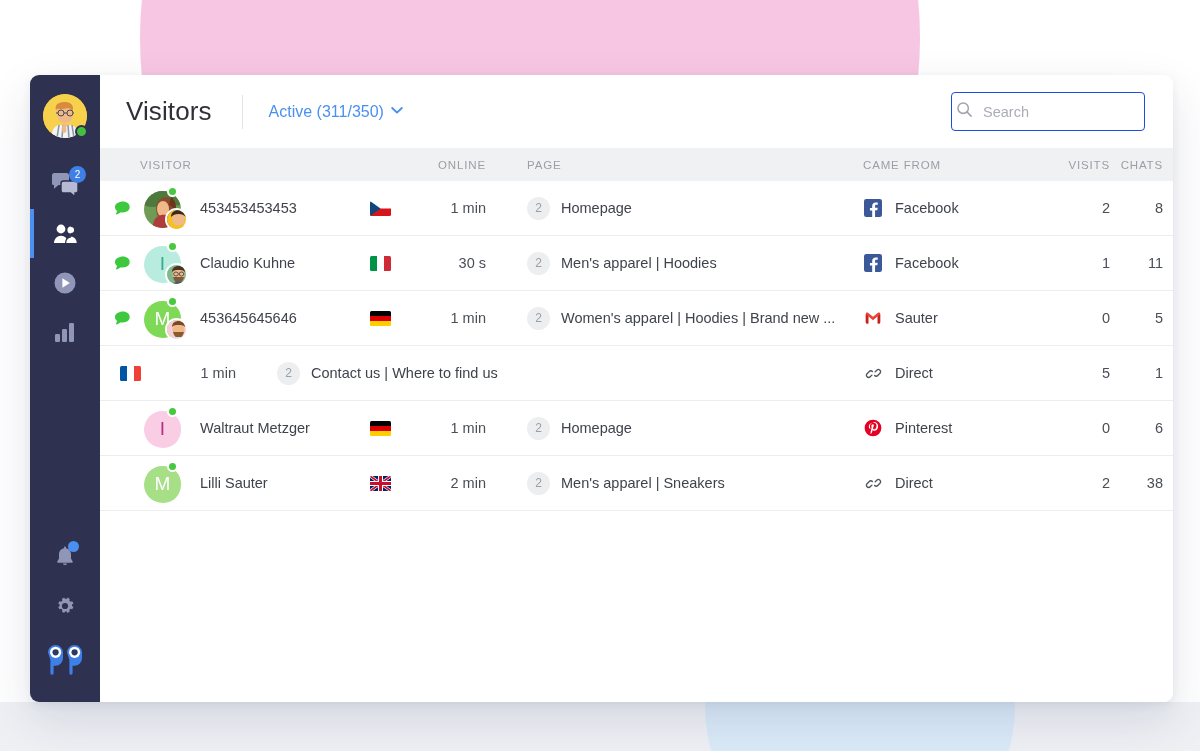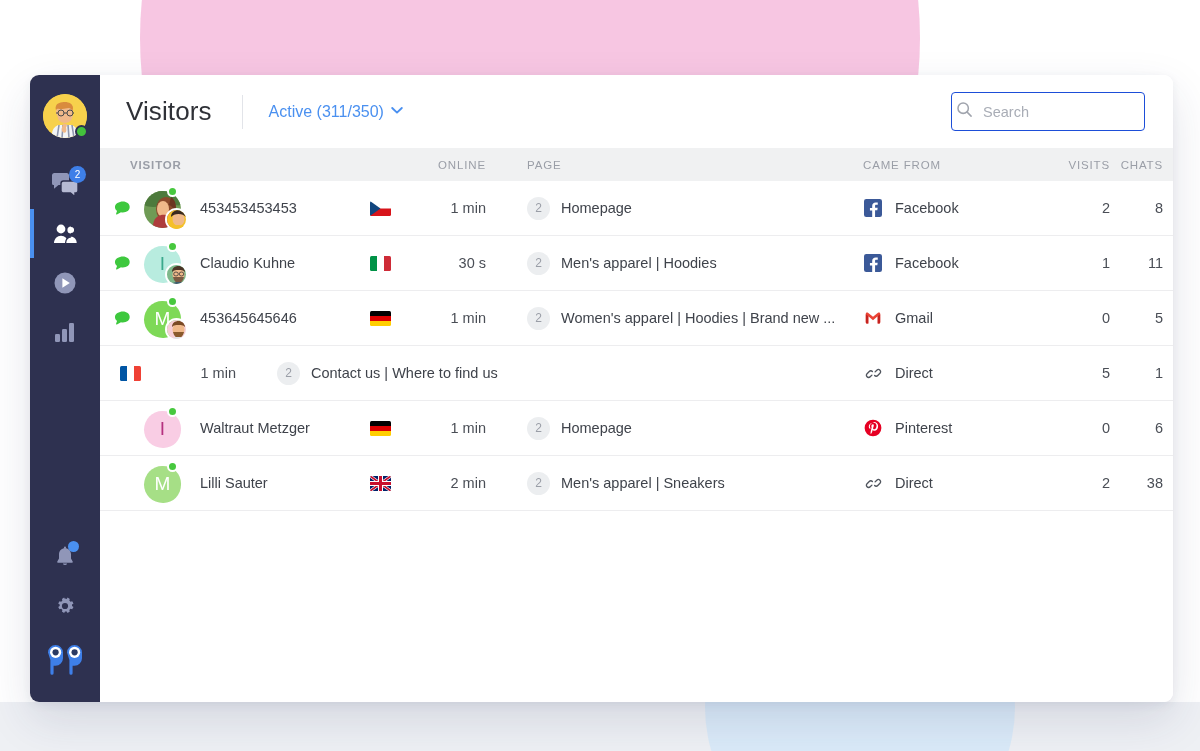--- a/index.html
+++ b/index.html
@@ -226,21 +226,21 @@
 
   
   .c-visitor  { width: 250px; flex: 0 0 250px; display: flex; align-items: center; padding-left: 14px; }
   .c-flag     { width: 60px;  flex: 0 0 60px;  display: flex; align-items: center; justify-content: center; }
   .c-online   { width: 82px;  flex: 0 0 82px;  text-align: right; padding-right: 6px; }
   .c-page     { flex: 1 1 auto; display: flex; align-items: center; gap: 11px; padding-left: 35px; min-width: 0; }
   .c-from     { width: 185px; flex: 0 0 185px; display: flex; align-items: center; gap: 12px; }
   .c-visits   { width: 62px;  flex: 0 0 62px;  text-align: right; }
   .c-chats    { width: 63px;  flex: 0 0 63px;  text-align: right; padding-right: 10px; }
 
-  .thead .c-visitor { padding-left: 30px; font-weight: bold; }
+  .thead .c-visitor { padding-left: 40px; }
   .thead .c-online  { text-align: right; padding-right: 6px; }
   .thead .c-page    { padding-left: 35px; text-align: right; }
 
   .cell-text { font-size: 14.5px; color: #3f434b; }
   .cell-num  { font-size: 14.5px; color: #4a4e56; }
 
   
   .bubble-slot { width: 26px; flex: 0 0 26px; display: flex; align-items: center; }
   .avatar-slot { width: 60px; flex: 0 0 60px; position: relative; height: 51px; }
   .vname { font-size: 14.5px; color: #3f434b; white-space: nowrap; overflow: hidden; text-overflow: ellipsis; }
@@ -567,21 +567,21 @@
               <div class="page-name">Women's apparel | Hoodies | Brand new ...</div>
             </div>
             <div class="c-from">
               <span class="src-icon">
                 <svg viewBox="0 0 20 20" width="18" height="18">
                   <path d="M2 5.2c0-.8.7-1.4 1.4-1.4h.7L10 8.6l5.9-4.8h.7c.8 0 1.4.6 1.4 1.4v9.6c0 .8-.6 1.4-1.4 1.4h-1.4V8.1L10 12.4 4.8 8.1v8.1H3.4c-.7 0-1.4-.6-1.4-1.4z" fill="#ea4335"></path>
                   <path d="M3.4 16.2h1.4V8.1L2 5.9v8.9c0 .8.7 1.4 1.4 1.4z" fill="#c5221f"></path>
                   <path d="M16.6 16.2h-1.4V8.1L18 5.9v8.9c0 .8-.6 1.4-1.4 1.4z" fill="#c5221f"></path>
                 </svg>
               </span>
-              <span class="cell-text">Gmail</span>
+              <span class="cell-text">Sauter</span>
             </div>
             <div class="c-visits cell-num">0</div>
             <div class="c-chats cell-num">5</div>
           </div>
           <div class="row">
             <div class="c-flag">
               <svg class="flag" viewBox="0 0 21 15">
                 <rect width="7" height="15" fill="#0055a4"></rect>
                 <rect x="7" width="7" height="15" fill="#fff"></rect>
                 <rect x="14" width="7" height="15" fill="#ef4135"></rect>

